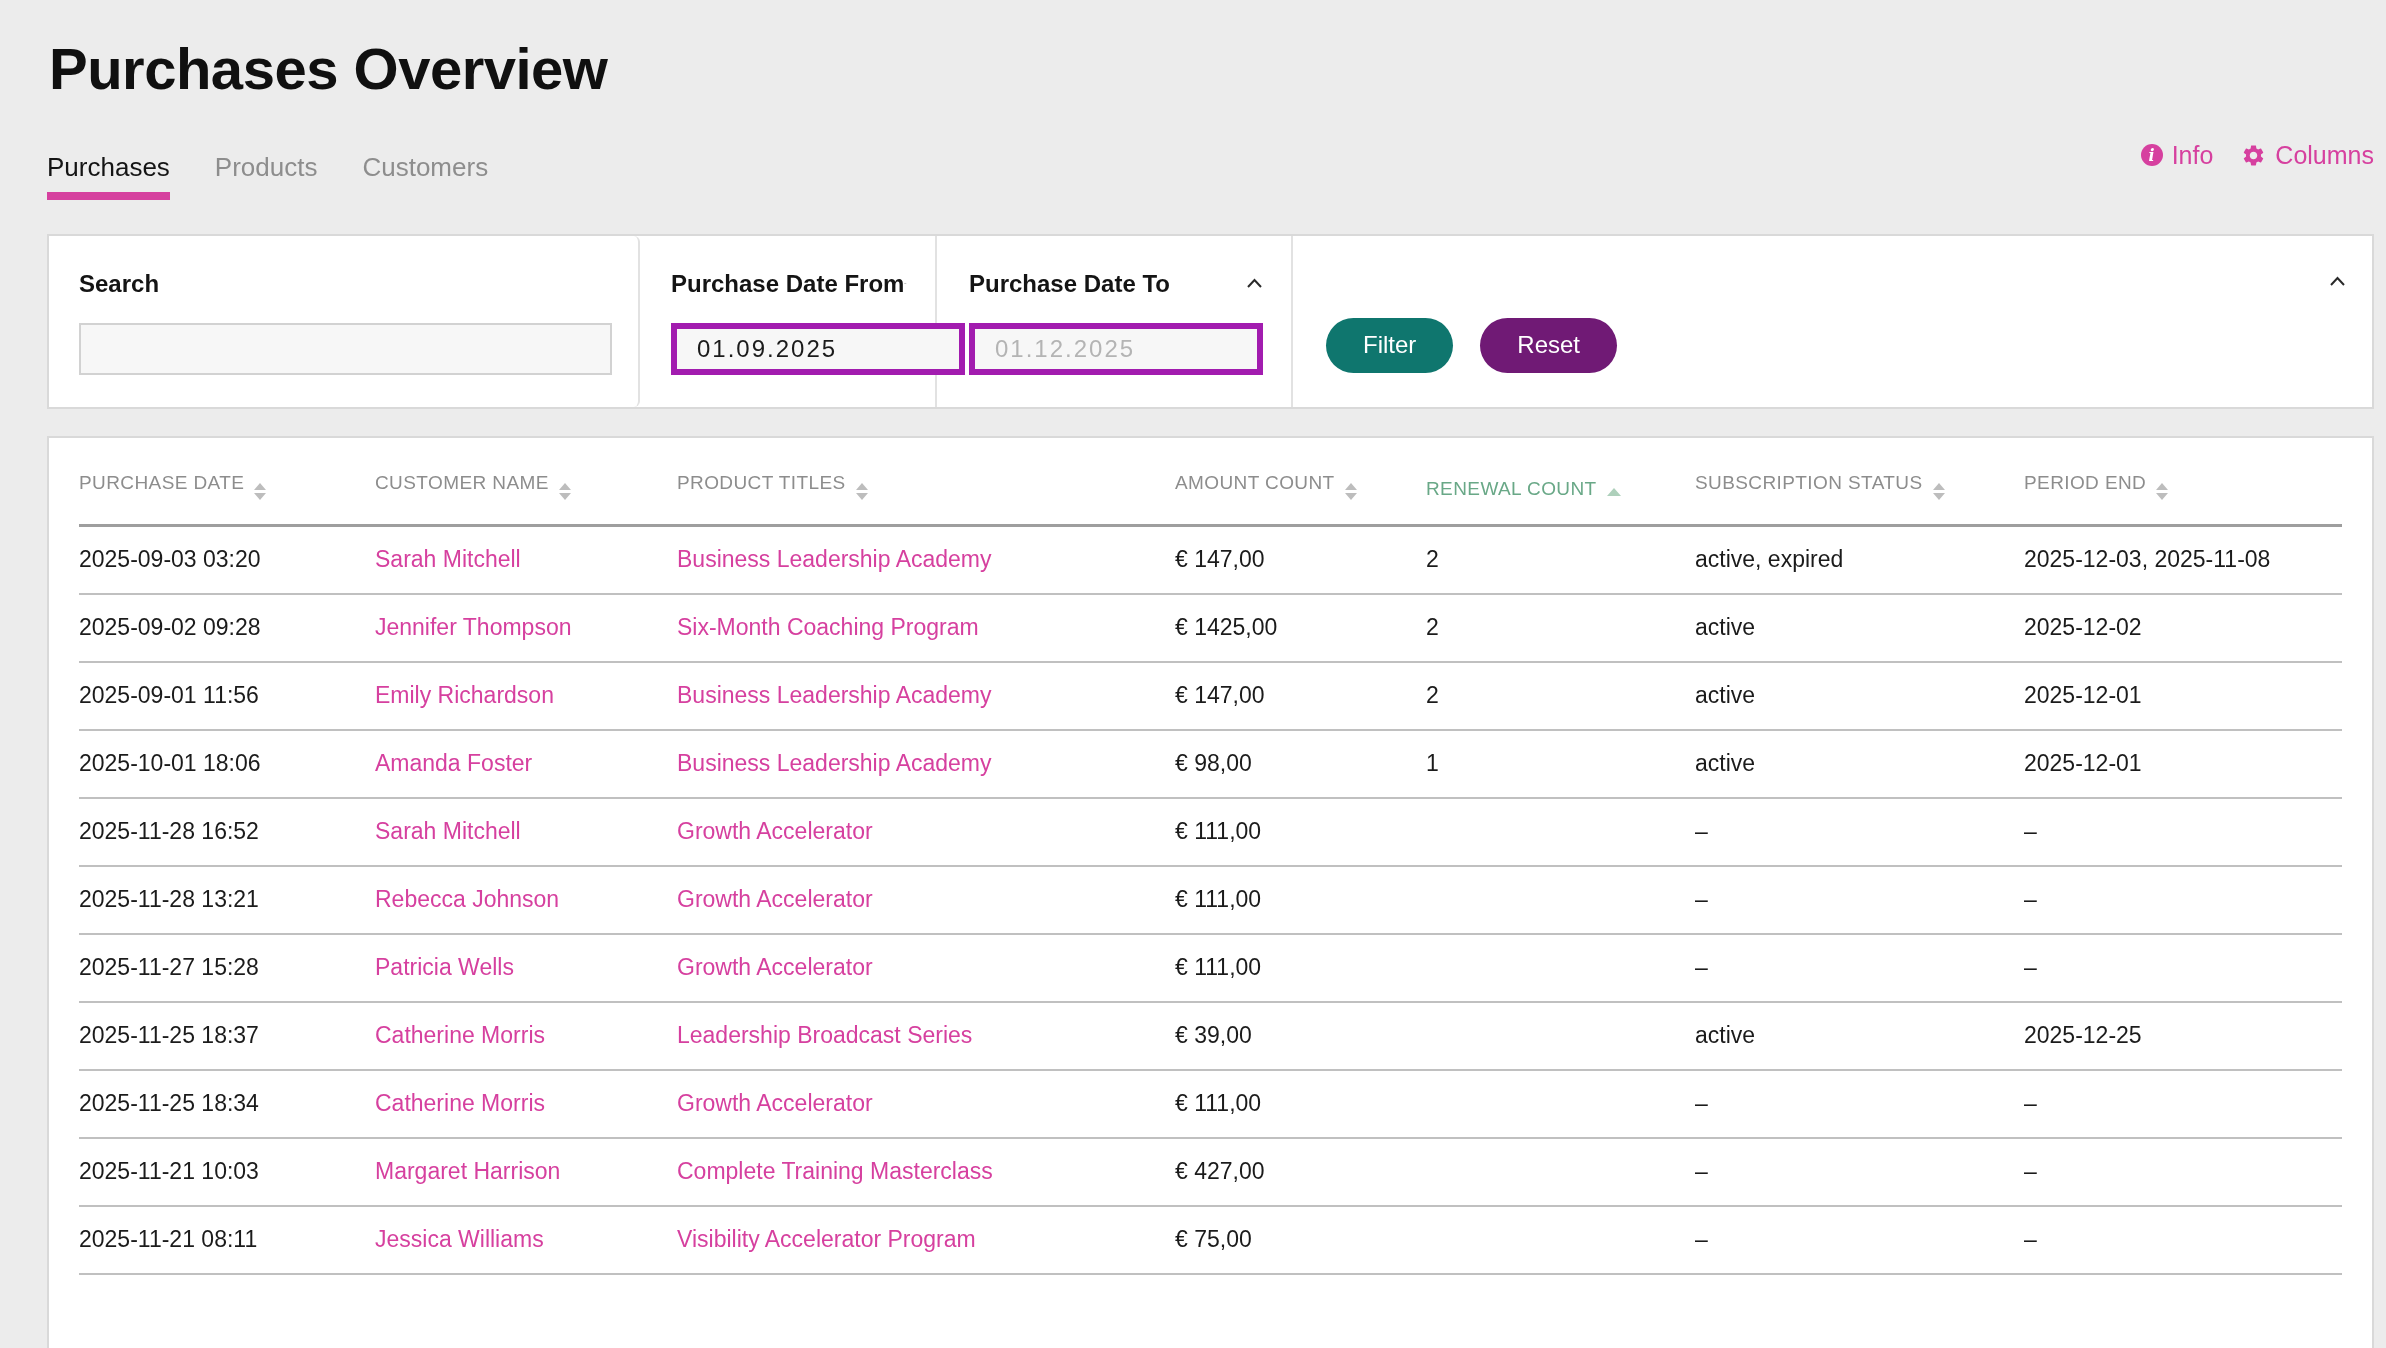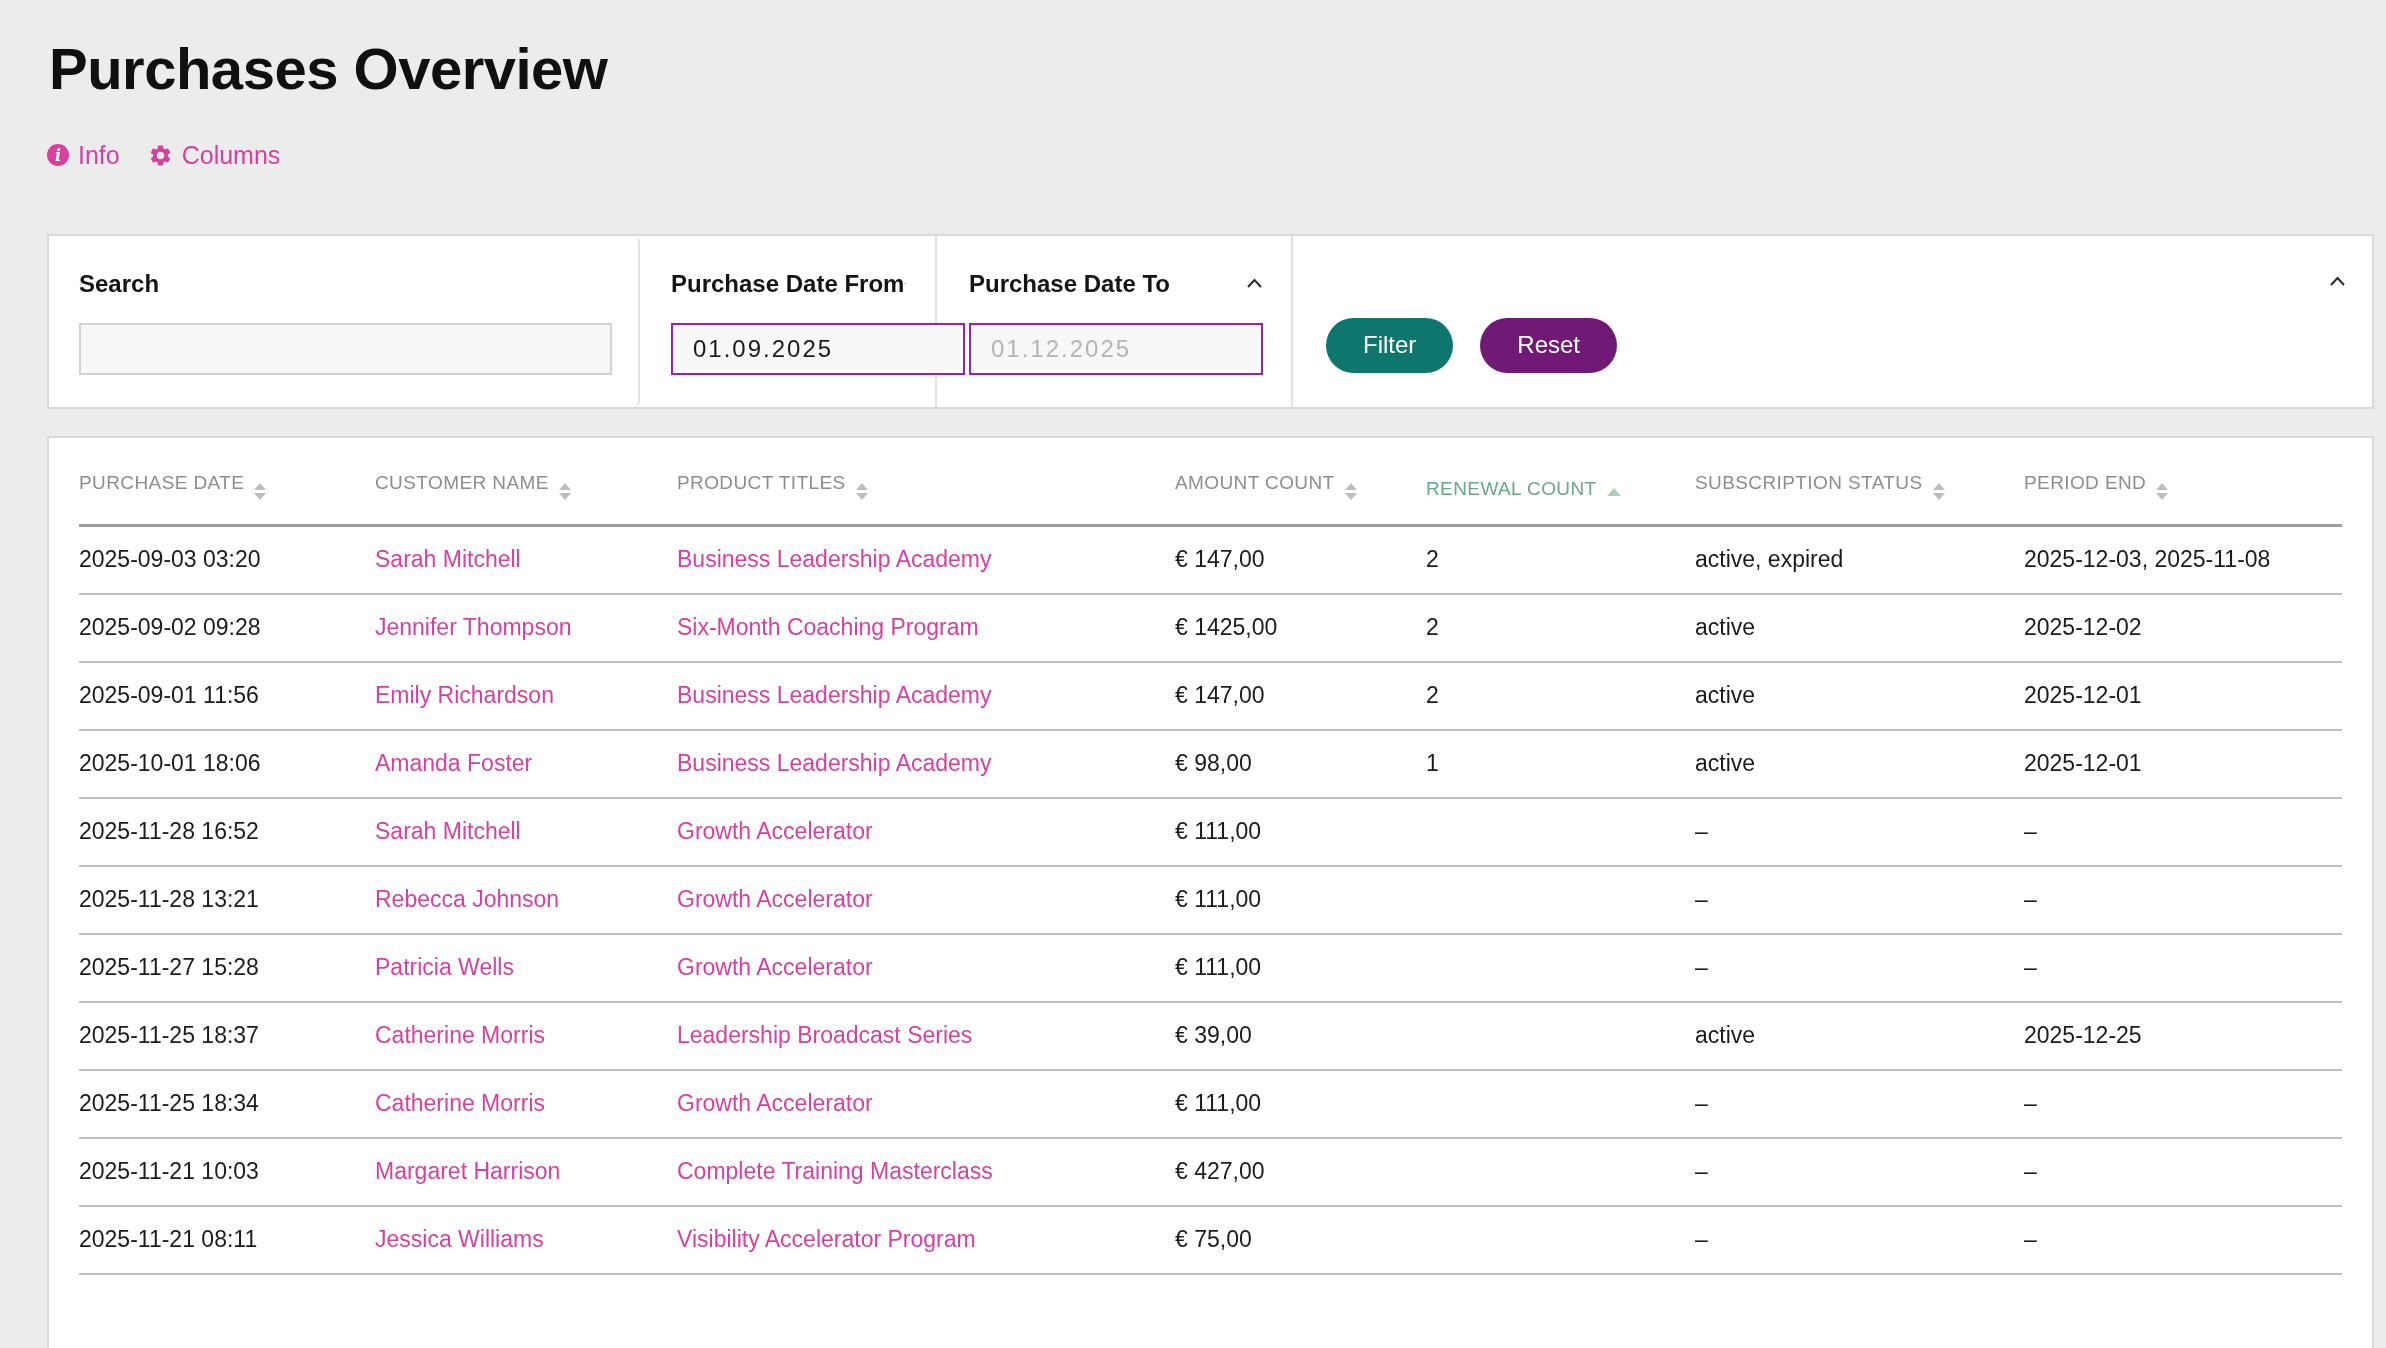--- a/index.html
+++ b/index.html
@@ -57,21 +57,21 @@
   .flabel{font-size:24px;font-weight:700;color:#141414;white-space:nowrap;}
   .flabel-row{display:flex;justify-content:space-between;align-items:center;padding-right:28px;}
   .chev{display:block;cursor:pointer;}
   .search-input{
     margin-top:25px;width:533px;height:52px;background:#f7f7f7;
     border:2px solid #d2d2d2;font-size:24px;padding:0 16px;outline:none;
     font-family:"Liberation Sans",sans-serif;
   }
   .date-box{
     margin-top:25px;width:294px;height:52px;background:#f7f7f7;
-    border:2px solid #a21caf;font-size:24px;display:flex;align-items:center;
+    border:6px solid #a21caf;font-size:24px;display:flex;align-items:center;
     padding:0 20px;letter-spacing:2px;color:#1b1b1b;cursor:text;
   }
   .date-box.is-placeholder{color:#b4b4b4;}
   .btn{
     height:55px;border:none;border-radius:28px;color:#fff;
     font-size:24px;font-weight:500;padding:0 37px;cursor:pointer;
     font-family:"Liberation Sans",sans-serif;
   }
   .btn-filter{background:#0f766e;}
   .btn-reset{background:#701a75;margin-left:27px;}
@@ -104,20 +104,25 @@
   td .link{color:var(--accent-pink);cursor:pointer;margin-top:44px;}
 </style>
 </head>
 <body>
 
 <div class="page">
 
   <h1 class="page-title">Purchases Overview</h1>
 
   <div class="topbar">
+    <nav class="tabs">
+      <span class="tab active">Purchases</span>
+      <span class="tab">Products</span>
+      <span class="tab">Customers</span>
+    </nav>
     <div class="actions">
       <span class="action">
         <span class="info-circle">i</span>
         <span>Info</span>
       </span>
       <span class="action">
         <svg class="gear-svg" width="25" height="25" viewBox="0 0 24 24">
           <path fill="#d6409f" d="M19.14,12.94c0.04-0.3,0.06-0.61,0.06-0.94c0-0.32-0.02-0.64-0.07-0.94l2.03-1.58c0.18-0.14,0.23-0.41,0.12-0.61l-1.92-3.32c-0.12-0.22-0.37-0.29-0.59-0.22l-2.39,0.96c-0.5-0.38-1.03-0.7-1.62-0.94L14.4,2.81c-0.04-0.24-0.24-0.41-0.48-0.41h-3.84c-0.24,0-0.43,0.17-0.47,0.41L9.25,5.35C8.66,5.59,8.12,5.92,7.63,6.29L5.24,5.33c-0.22-0.08-0.47,0-0.59,0.22L2.74,8.87C2.62,9.08,2.66,9.34,2.86,9.48l2.03,1.58C4.84,11.36,4.8,11.69,4.8,12s0.02,0.64,0.07,0.94l-2.03,1.58c-0.18,0.14-0.23,0.41-0.12,0.61l1.92,3.32c0.12,0.22,0.37,0.29,0.59,0.22l2.39-0.96c0.5,0.38,1.03,0.7,1.62,0.94l0.36,2.54c0.05,0.24,0.24,0.41,0.48,0.41h3.84c0.24,0,0.44-0.17,0.47-0.41l0.36-2.54c0.59-0.24,1.13-0.56,1.62-0.94l2.39,0.96c0.22,0.08,0.47,0,0.59-0.22l1.92-3.32c0.12-0.22,0.07-0.47-0.12-0.61L19.14,12.94z M12,15.6c-1.98,0-3.6-1.62-3.6-3.6s1.62-3.6,3.6-3.6s3.6,1.62,3.6,3.6S13.98,15.6,12,15.6z"></path>
         </svg>
         <span>Columns</span>

